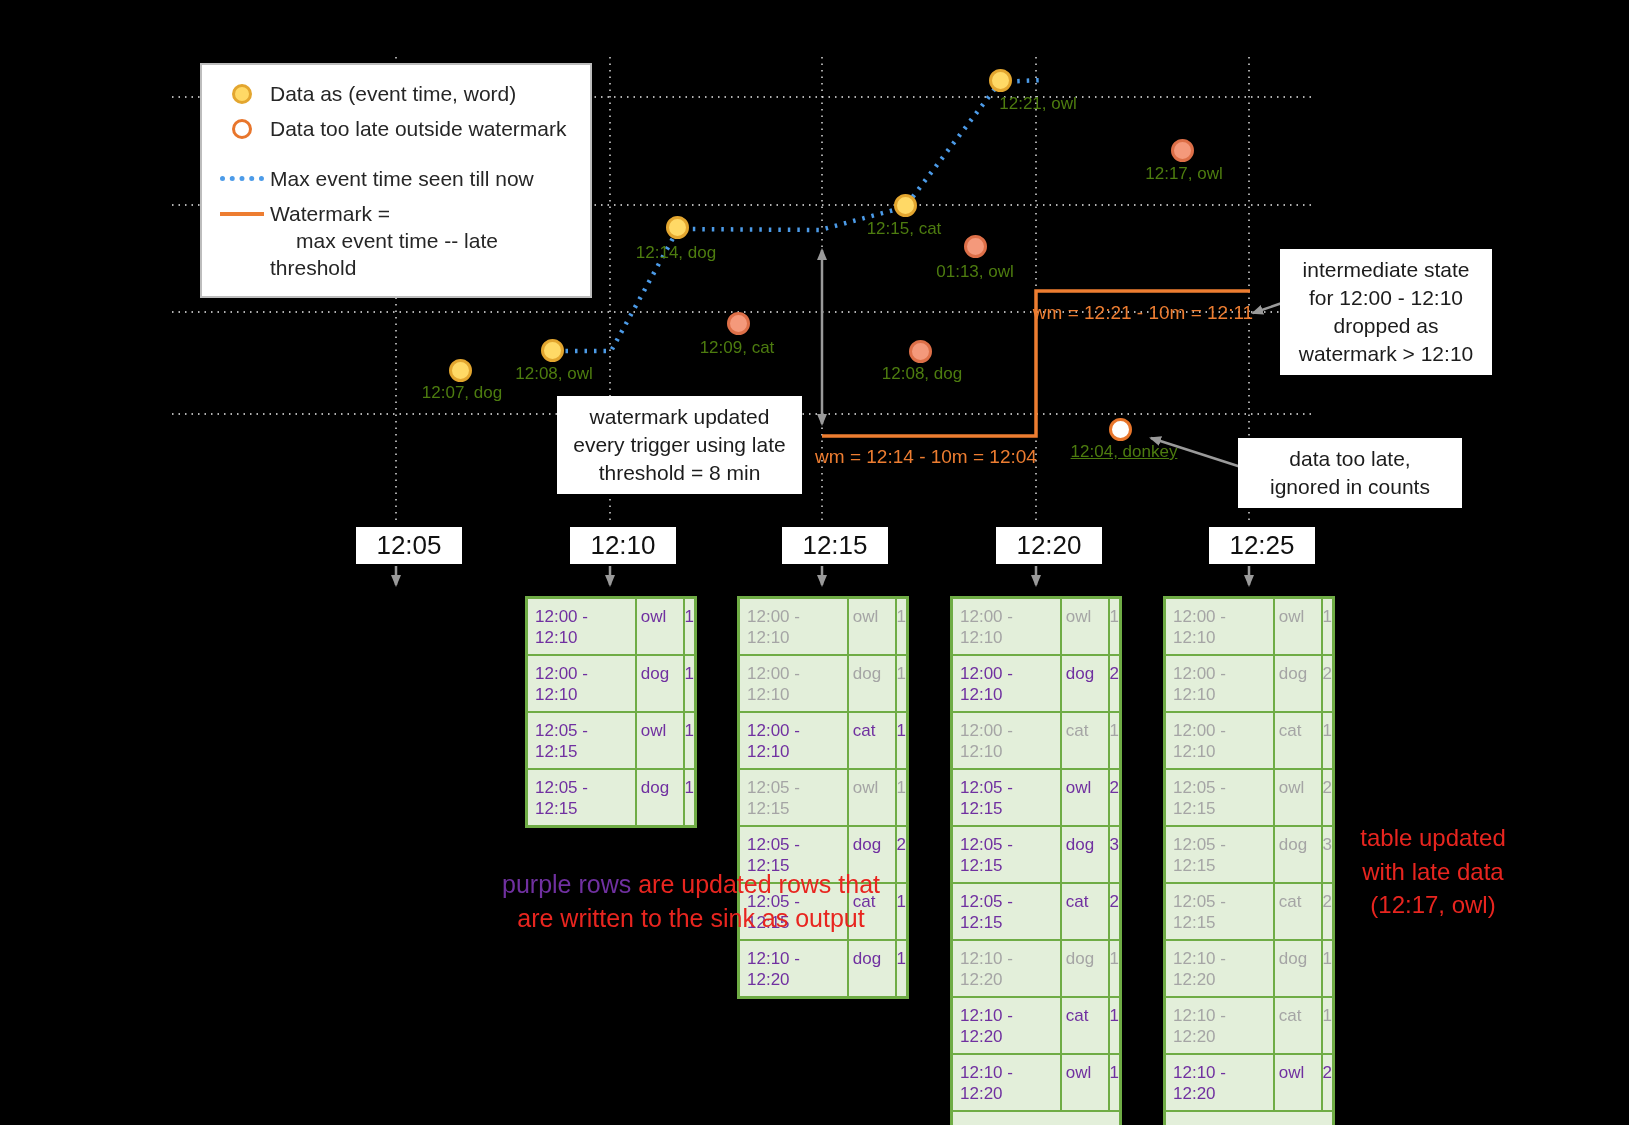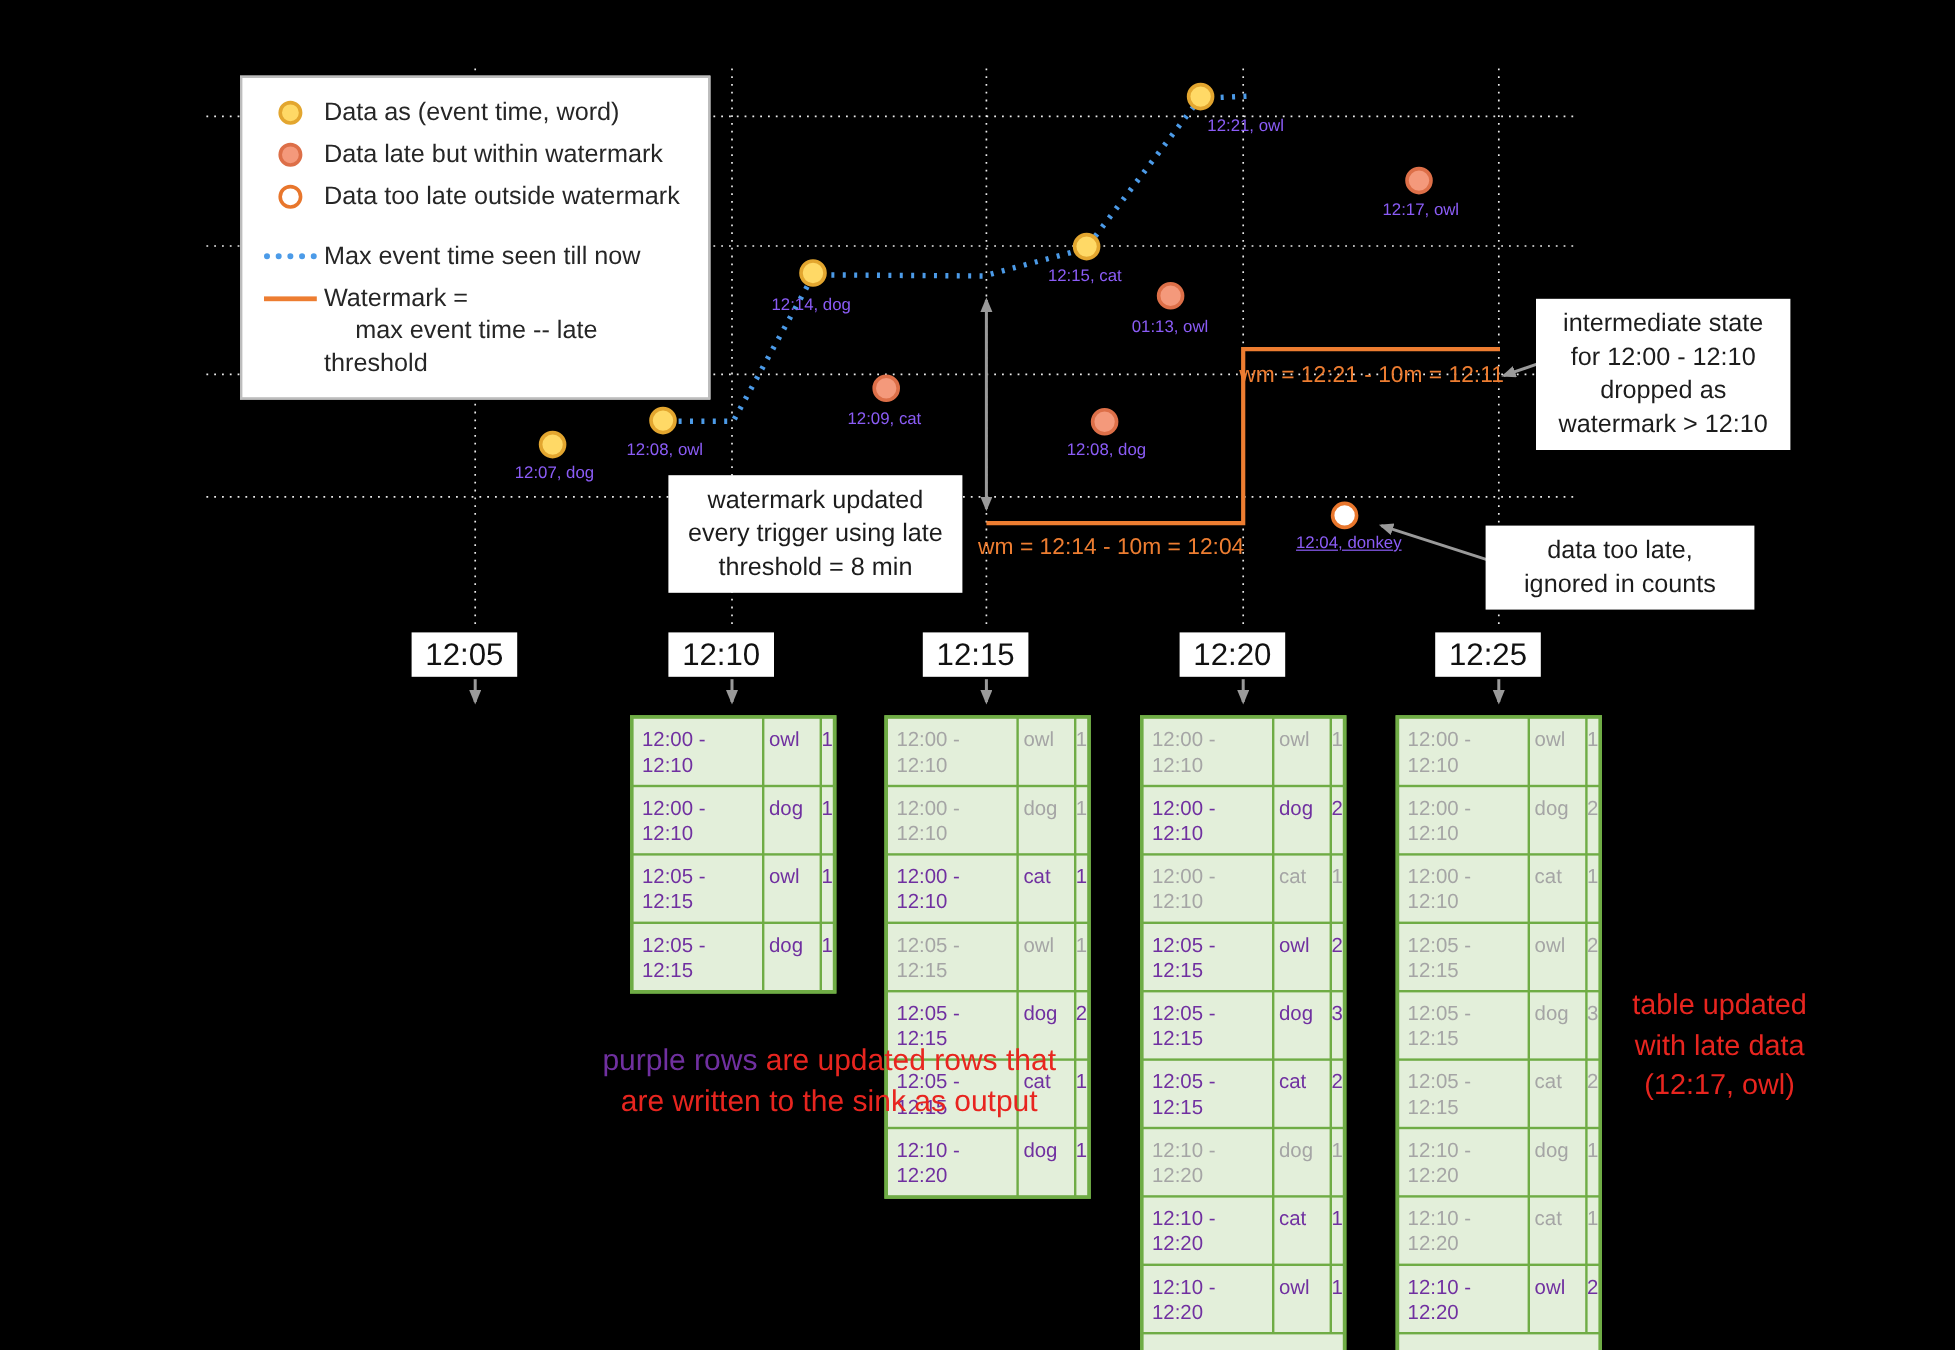--- a/index.html
+++ b/index.html
@@ -21,39 +21,39 @@
   .sw.ontime{background:#FFD966;border:3px solid #E3A62F;}
   .sw.late{background:#F4997B;border:3px solid #DD6F48;}
   .sw.toolate{background:#fff;border:3px solid #E8762C;}
   .lsw{width:44px;height:0;}
   .lsw.max{border-top:5px dotted #4C9BE8;}
   .lsw.wm{border-top:4px solid #ED7D31;}
   .wmrow{align-items:flex-start;}
   .wmrow .ico{padding-top:12px;}
   .ind{padding-left:26px;}
 
-  .timebox{position:absolute;top:527px;width:88px;height:37px;background:#fff;color:#111;
-           font-size:26px;display:flex;align-items:center;justify-content:center;}
+  .timebox{position:absolute;top:527px;width:106px;height:37px;background:#fff;color:#111;
+           font-size:26px;display:flex;align-items:center;justify-content:center;margin-left:13px;}
 
   .callout{position:absolute;background:#fff;color:#1c1c1c;text-align:center;
            font-size:21px;line-height:28px;padding:7px 4px;box-sizing:border-box;}
   #co-watermark{left:557px;top:396px;width:245px;}
   #co-intermediate{left:1280px;top:249px;width:212px;}
   #co-toolate{left:1238px;top:438px;width:224px;}
 
   .wmlabel{position:absolute;color:#ED7D31;font-size:19px;white-space:nowrap;transform:translateX(-50%);}
   #wm1{left:926px;top:446px;}
   #wm2{left:1143px;top:302px;}
 
   .pt{position:absolute;width:17px;height:17px;border-radius:50%;box-sizing:content-box;
       border-style:solid;border-width:3.5px;}
   .pt.ontime{background:#FFD966;border-color:#E3A62F;}
   .pt.late{background:#F4997B;border-color:#DD6F48;}
   .pt.toolate{background:#ffffff;border-color:#E8762C;}
-  .ptlabel{position:absolute;color:#8b5cf6;font-size:14px;white-space:nowrap;
+  .ptlabel{position:absolute;color:#4d7c0f;font-size:17px;white-space:nowrap;
            transform:translate(-50%,-50%);}
 
   .gtable{position:absolute;width:172px;box-sizing:border-box;border:3px solid #6FAC45;
           background:#6FAC45;display:flex;flex-direction:column;gap:2px;}
   .trow{display:flex;gap:2px;}
   .tcell{background:#E3EFDA;font-size:17px;line-height:21px;padding:6.5px 0;}
   .cwin{width:110px;padding-left:7px;box-sizing:border-box;}
   .cword{width:47px;padding-left:4px;box-sizing:border-box;}
   .ccount{flex:1;text-align:center;}
   .trow.updated .tcell{color:#7030A0;}
@@ -110,26 +110,20 @@
     <line class="garrow" x1="1282" y1="303" x2="1253" y2="313" marker-end="url(#mgray)"></line>
     <line class="garrow" x1="1241" y1="467" x2="1151" y2="438" marker-end="url(#mgray)"></line>
   </svg>
 
   <div class="legend">
     <div class="lrow">
       <span class="ico">
           <span class="sw ontime"></span>
         </span>
       <span>Data as (event time, word)</span>
-    </div>
-    <div class="lrow">
-      <span class="ico">
-          <span class="sw late"></span>
-        </span>
-      <span>Data late but within watermark</span>
     </div>
     <div class="lrow">
       <span class="ico">
           <span class="sw toolate"></span>
         </span>
       <span>Data too late outside watermark</span>
     </div>
     <div class="lrow gap">
       <span class="ico">
           <span class="lsw max"></span>

